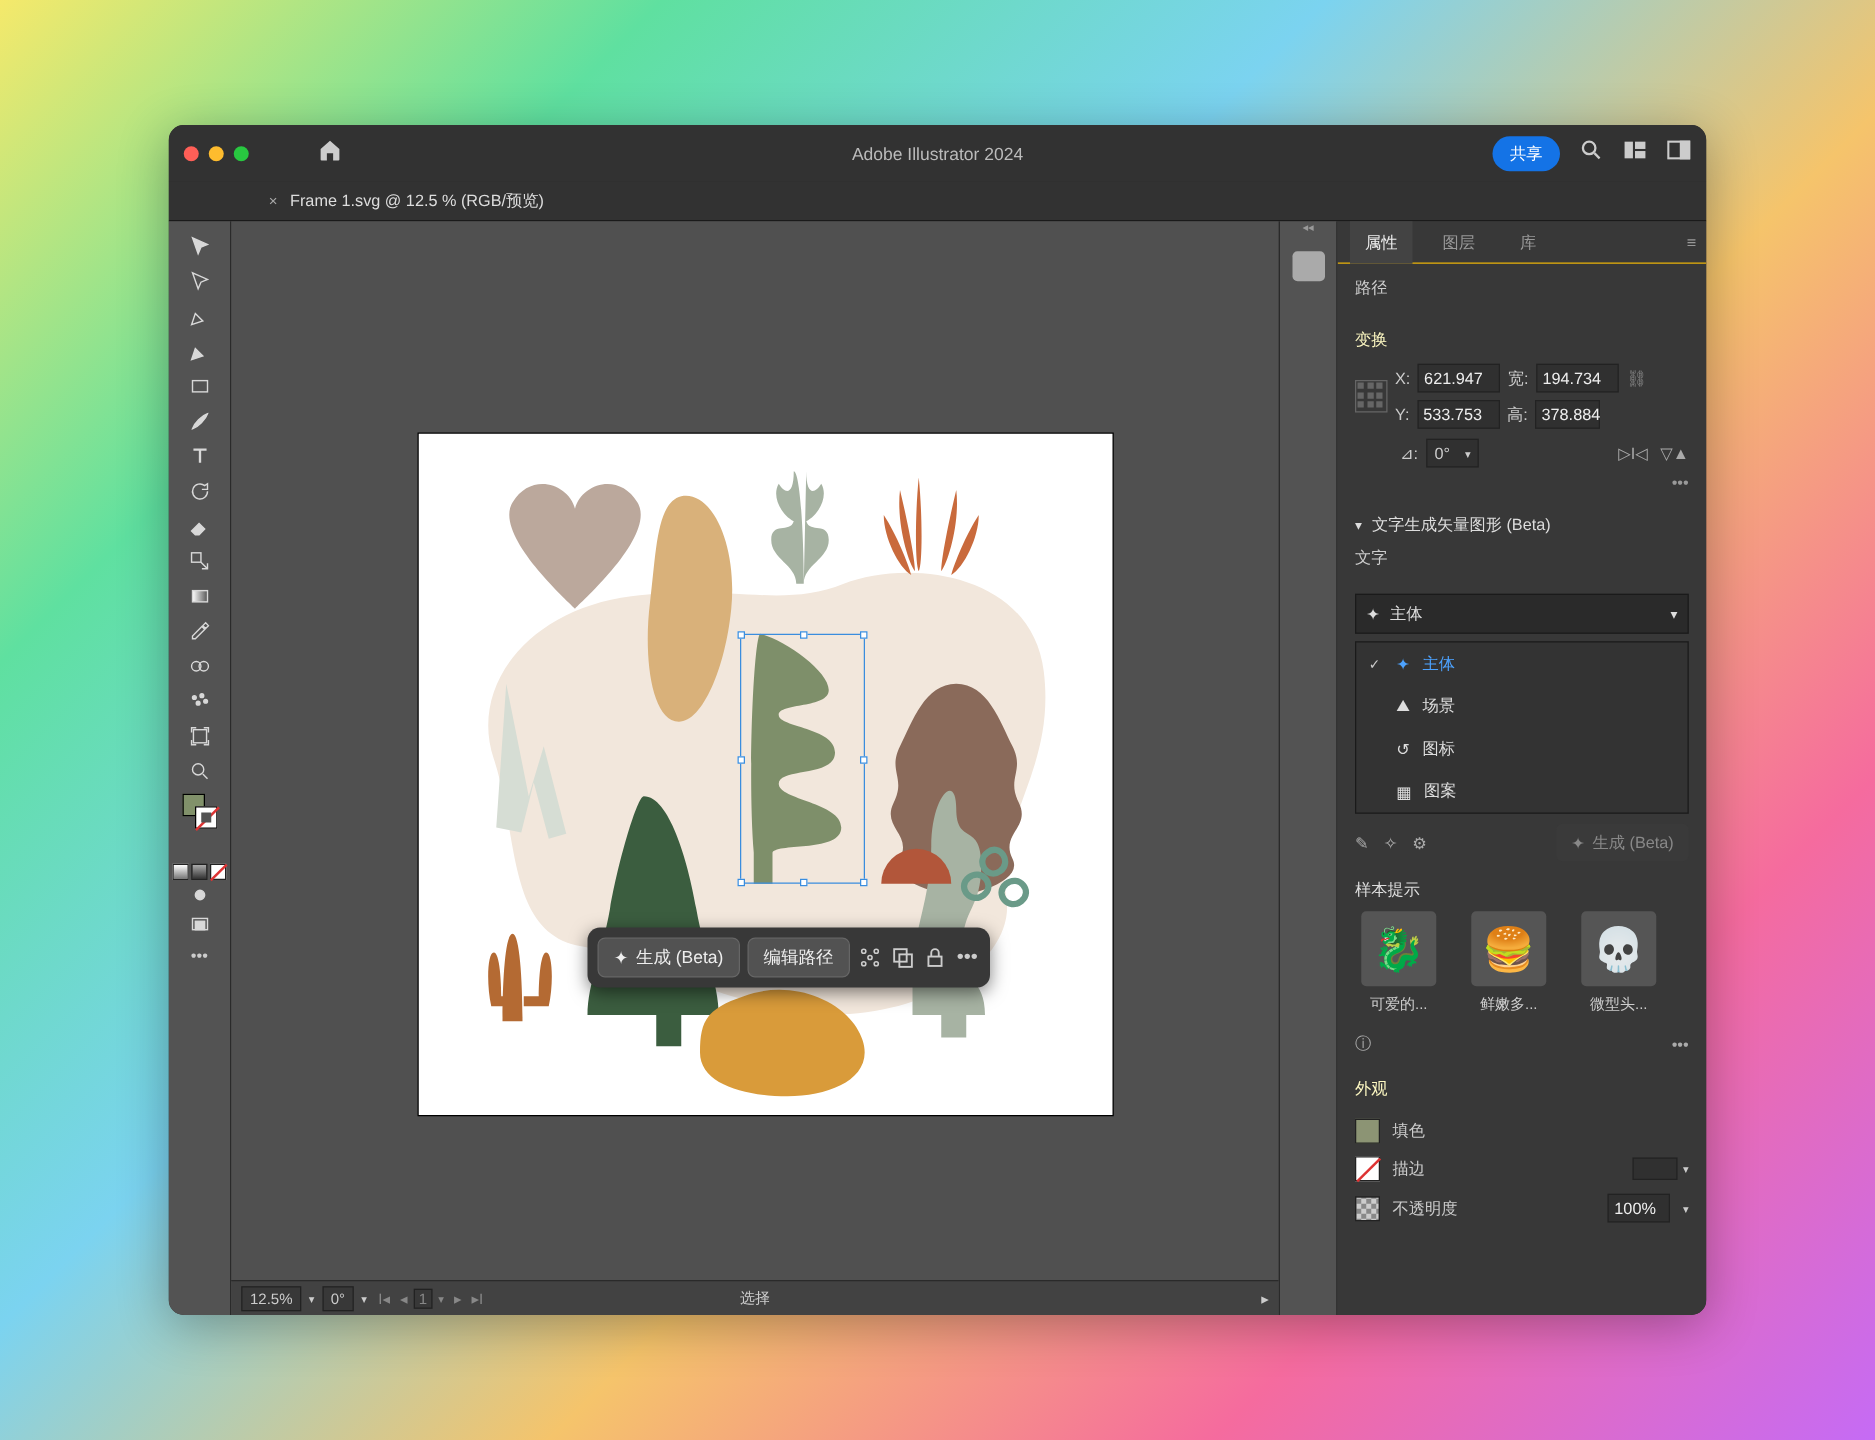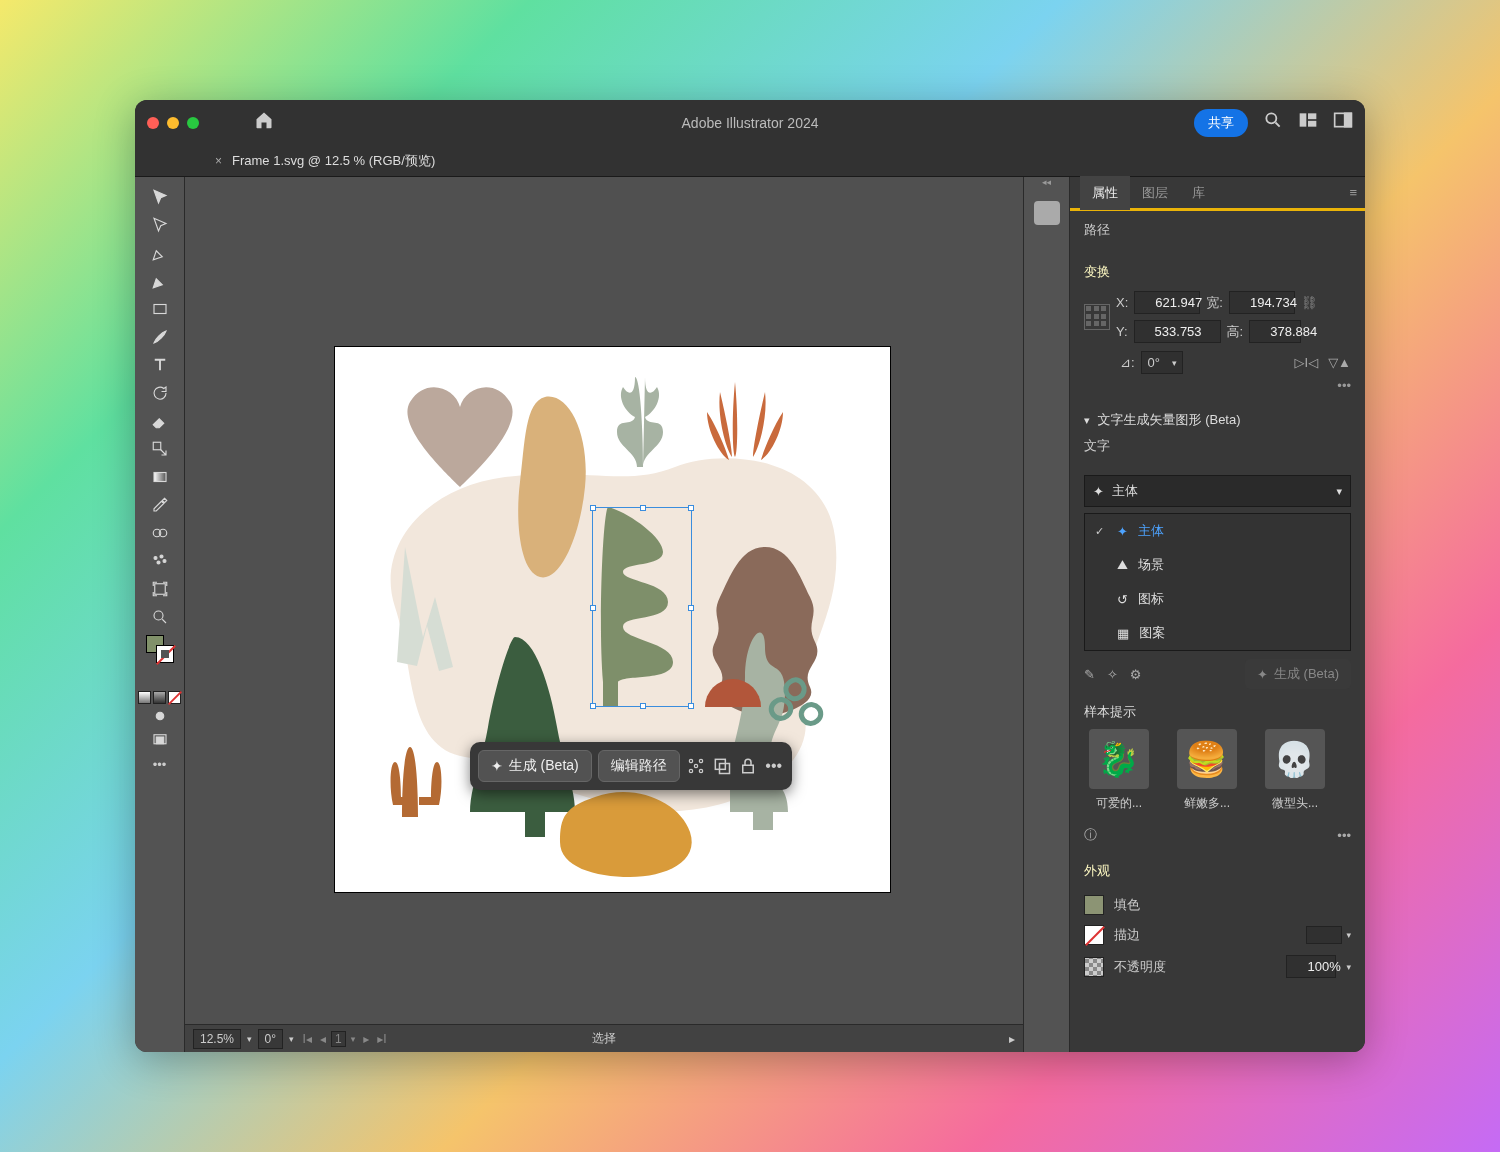--- a/index.html
+++ b/index.html
@@ -41,31 +41,31 @@
   .ctx-btn.edit{background:#525252;border:1px solid #666;}
   .ctx-ic{width:20px;height:20px;display:flex;align-items:center;justify-content:center;color:#ccc;}
   .statusbar{position:absolute;bottom:0;left:0;right:0;height:28px;background:#424242;border-top:1px solid #2a2a2a;display:flex;align-items:center;color:#ccc;font-size:12px;padding:0 8px;gap:6px;}
   .sb-field{background:#383838;padding:2px 6px;border:1px solid #222;}
   .sb-center{position:absolute;left:50%;transform:translateX(-50%);}
   .dock-strip{width:47px;background:#535353;border-left:1px solid #2a2a2a;border-right:1px solid #2a2a2a;position:relative;}
   .dock-strip .collapse{position:absolute;top:0;left:0;right:0;height:12px;color:#999;text-align:center;font-size:9px;}
   .dock-strip .chat{position:absolute;top:24px;left:10px;width:26px;height:24px;background:#aaa;border-radius:4px;}
   .dock-strip .chat::after{content:'';position:absolute;bottom:-5px;left:5px;border:5px solid transparent;border-top-color:#aaa;}
   .panels{width:295px;background:#383838;display:flex;flex-direction:column;color:#ccc;font-size:13px;}
-  .panel-tabs{height:34px;display:flex;align-items:center;border-bottom:3px solid #eab308;padding-left:10px;gap:0;}
+  .panel-tabs{height:34px;display:flex;align-items:center;border-bottom:1px solid #eab308;padding-left:10px;gap:12px;}
   .ptab{padding:8px 12px;color:#999;cursor:pointer;}
   .ptab.active{color:#eee;background:#434343;}
   .ptab-menu{margin-left:auto;margin-right:8px;color:#999;}
   .psection{padding:10px 14px;}
   .plabel{color:#ccc;margin-bottom:10px;font-size:13px;}
   .pheading{color:#fef9c3;font-size:13px;margin:4px 0 10px;}
   .tg-ref{grid-row:1/3;width:26px;height:26px;border:1px solid #666;display:grid;grid-template:repeat(3,1fr)/repeat(3,1fr);gap:1px;padding:1px;}
   .tg-ref span{background:#666;width:5px;height:5px;}
   .tg-l{color:#ccc;text-align:right;font-size:13px;}
-  .tg-v{background:#303030;color:#eee;padding:3px 20px;font-size:13px;text-align:left;border:1px solid #222;}
+  .tg-v{background:#303030;color:#eee;padding:3px 4px;font-size:13px;text-align:left;border:1px solid #222;}
   .rot-row{display:flex;align-items:center;gap:6px;margin-top:8px;padding-left:36px;}
   .rot-sel{background:#303030;padding:3px 6px;border:1px solid #222;display:flex;align-items:center;gap:12px;}
   .flip-row{margin-left:auto;display:flex;gap:10px;color:#aaa;}
   .more-dots{text-align:right;color:#999;margin-top:4px;}
   .accordion{display:flex;align-items:center;gap:8px;padding:8px 14px;color:#ddd;}
   .accordion .chev{font-size:11px;}
   .dd{margin:6px 14px;background:#2a2a2a;border:1px solid #1a1a1a;display:flex;align-items:center;padding:6px 8px;gap:8px;color:#ddd;}
   .dd .caret{margin-left:auto;font-size:11px;}
   .dd-list{margin:0 14px;background:#333;border:1px solid #1a1a1a;}
   .dd-item{display:flex;align-items:center;gap:10px;padding:8px 10px;color:#ddd;}
@@ -389,21 +389,21 @@
           <div style="flex:1;">
             <div style="display:flex;gap:6px;align-items:center;margin-bottom:6px;">
               <span class="tg-l">X:</span>
               <span class="tg-v" style="width:66px">621.947</span>
               <span class="tg-l">宽:</span>
               <span class="tg-v" style="width:66px">194.734</span>
               <span style="color:#888;">⛓</span>
             </div>
             <div style="display:flex;gap:6px;align-items:center;">
               <span class="tg-l">Y:</span>
-              <span class="tg-v" style="width:87px">533.753</span>
+              <span class="tg-v" style="width:66px">533.753</span>
               <span class="tg-l">高:</span>
               <span class="tg-v" style="width:52px">378.884</span>
             </div>
           </div>
         </div>
         <div class="rot-row">
           <span class="tg-l">⊿:</span>
           <div class="rot-sel">
             <span>0°</span>
             <span style="font-size:9px;">▾</span>

